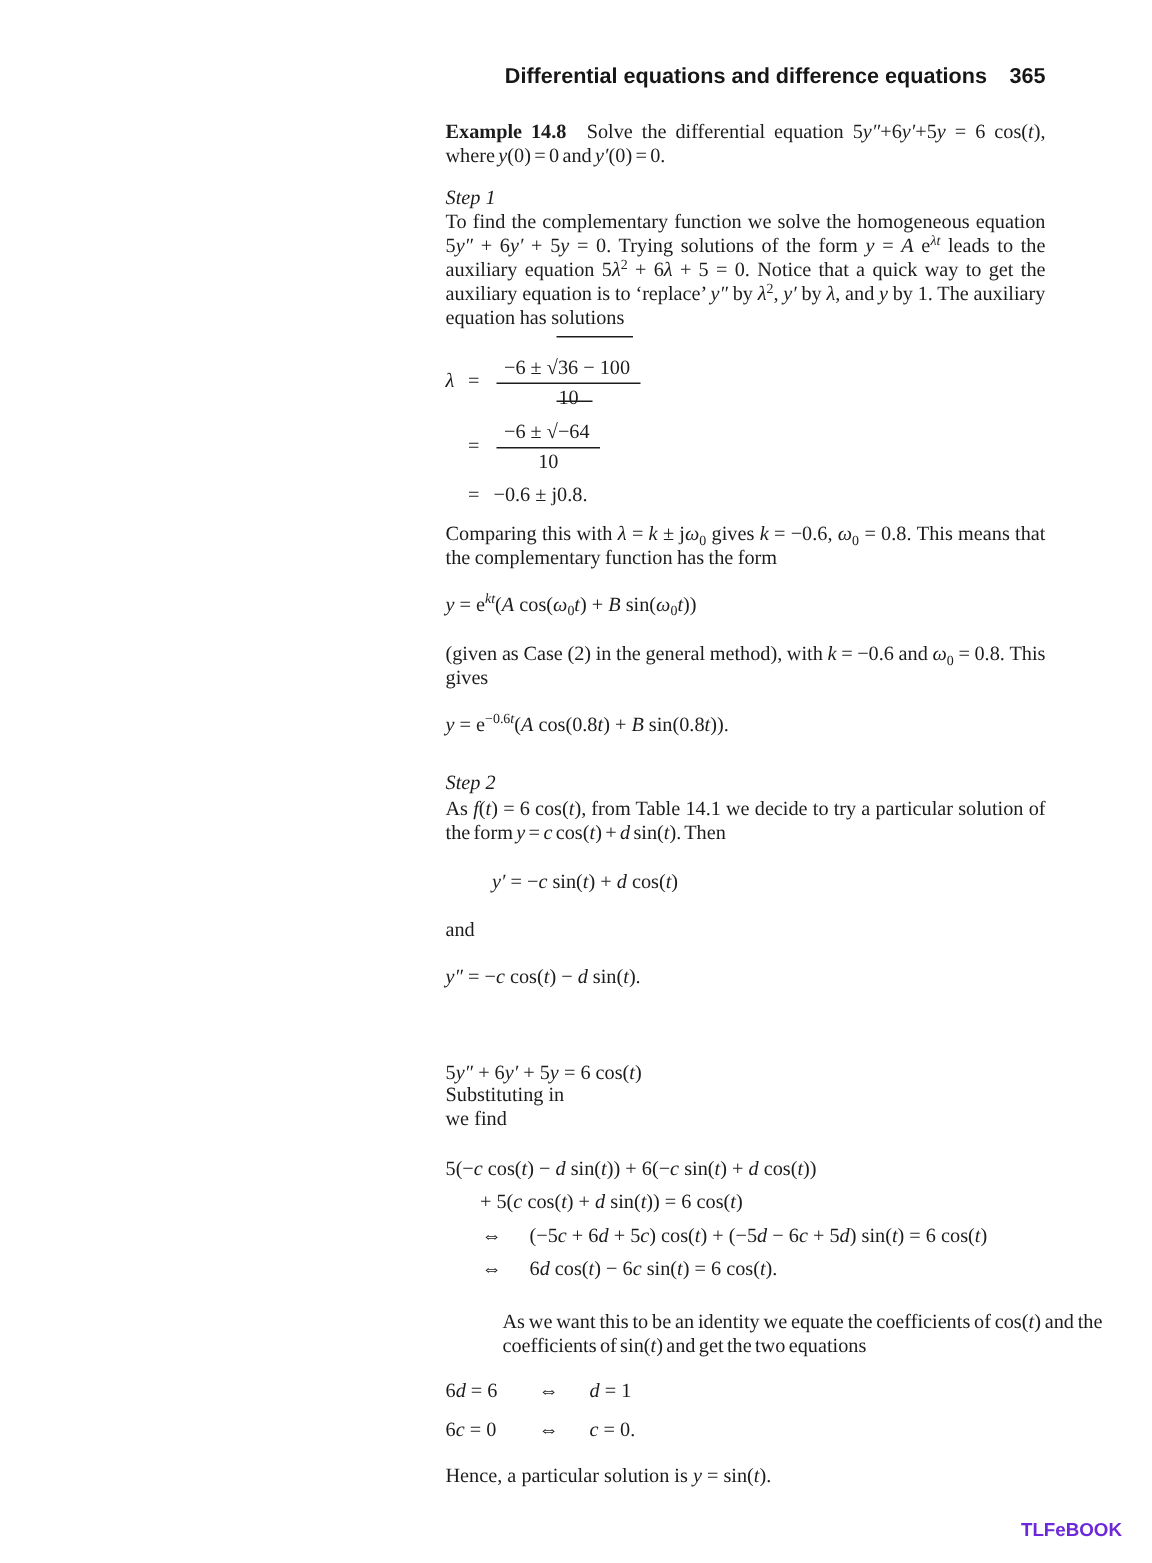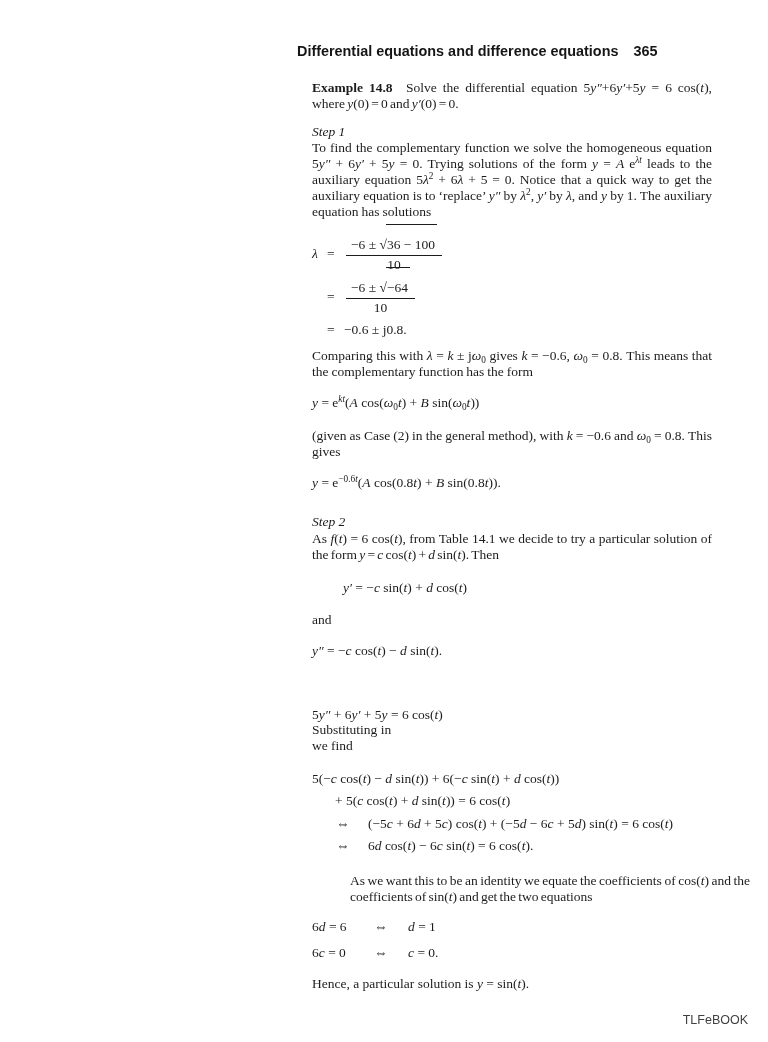--- a/index.html
+++ b/index.html
@@ -6,21 +6,21 @@
   .page{
     position:relative;
     width:768px;height:1042px;
     background:#ffffff;
     font-family:"Liberation Serif","DejaVu Serif",serif;
     color:#1c1c1c;
     font-size:13.5px;
     line-height:15.9px;
     overflow:hidden;
   }
-  .blk{position:absolute;left:312px;width:400px;}
+  .blk{position:absolute;left:297px;width:400px;}
   .just{text-align:justify;word-spacing:-0.4px;}
   .tight{word-spacing:-1.15px;}
   .it{font-style:italic;}
   .bd{font-weight:700;}
   sup{font-size:9.3px;line-height:0;vertical-align:baseline;position:relative;top:-4.6px;}
   sup.it{font-style:italic;}
   sub{font-size:9.3px;line-height:0;vertical-align:baseline;position:relative;top:2.6px;}
   .rad{border-top:1.2px solid currentColor;padding:12px 2px 0 1px;margin-left:-1px;}
   .frac{display:inline-flex;flex-direction:column;text-align:center;vertical-align:middle;margin:0 2px;}
   .frac .num{padding:1px 5px 2px;border-bottom:1.2px solid currentColor;}
@@ -31,29 +31,29 @@
   .display{white-space:nowrap;}
   .dline{white-space:nowrap;line-height:22.4px;}
   .dline.ind{padding-left:23px;}
   .arrowline{display:flex;line-height:22.4px;white-space:nowrap;}
   .arrowline .acell{display:inline-block;width:32px;margin-left:24px;}
   .teq{display:flex;align-items:center;margin-bottom:10.5px;white-space:nowrap;}
   .teq .l{display:inline-block;width:62px;}
   .teq .a{display:inline-block;width:34px;}
   .running-header{
     position:absolute;left:297px;top:44px;width:400px;
-    display:flex;justify-content:flex-start;align-items:baseline;gap:15px;
+    display:flex;justify-content:flex-end;align-items:baseline;gap:15px;
     font-family:"Liberation Sans","DejaVu Sans",sans-serif;
     font-weight:700;font-size:14.4px;color:#161616;
     white-space:nowrap;
   }
   .watermark{
     position:absolute;right:20px;top:1013px;
     font-family:"Liberation Sans","DejaVu Sans",sans-serif;
-    font-size:12.5px;color:#404040;
+    font-size:12.5px;color:#6d28d9;font-weight:bold;
   }
   .stephead{font-style:italic;}
 </style>
 </head>
 <body>
 
 <div class="page">
 
   <div class="running-header">
     <span>Differential equations and difference equations</span>

